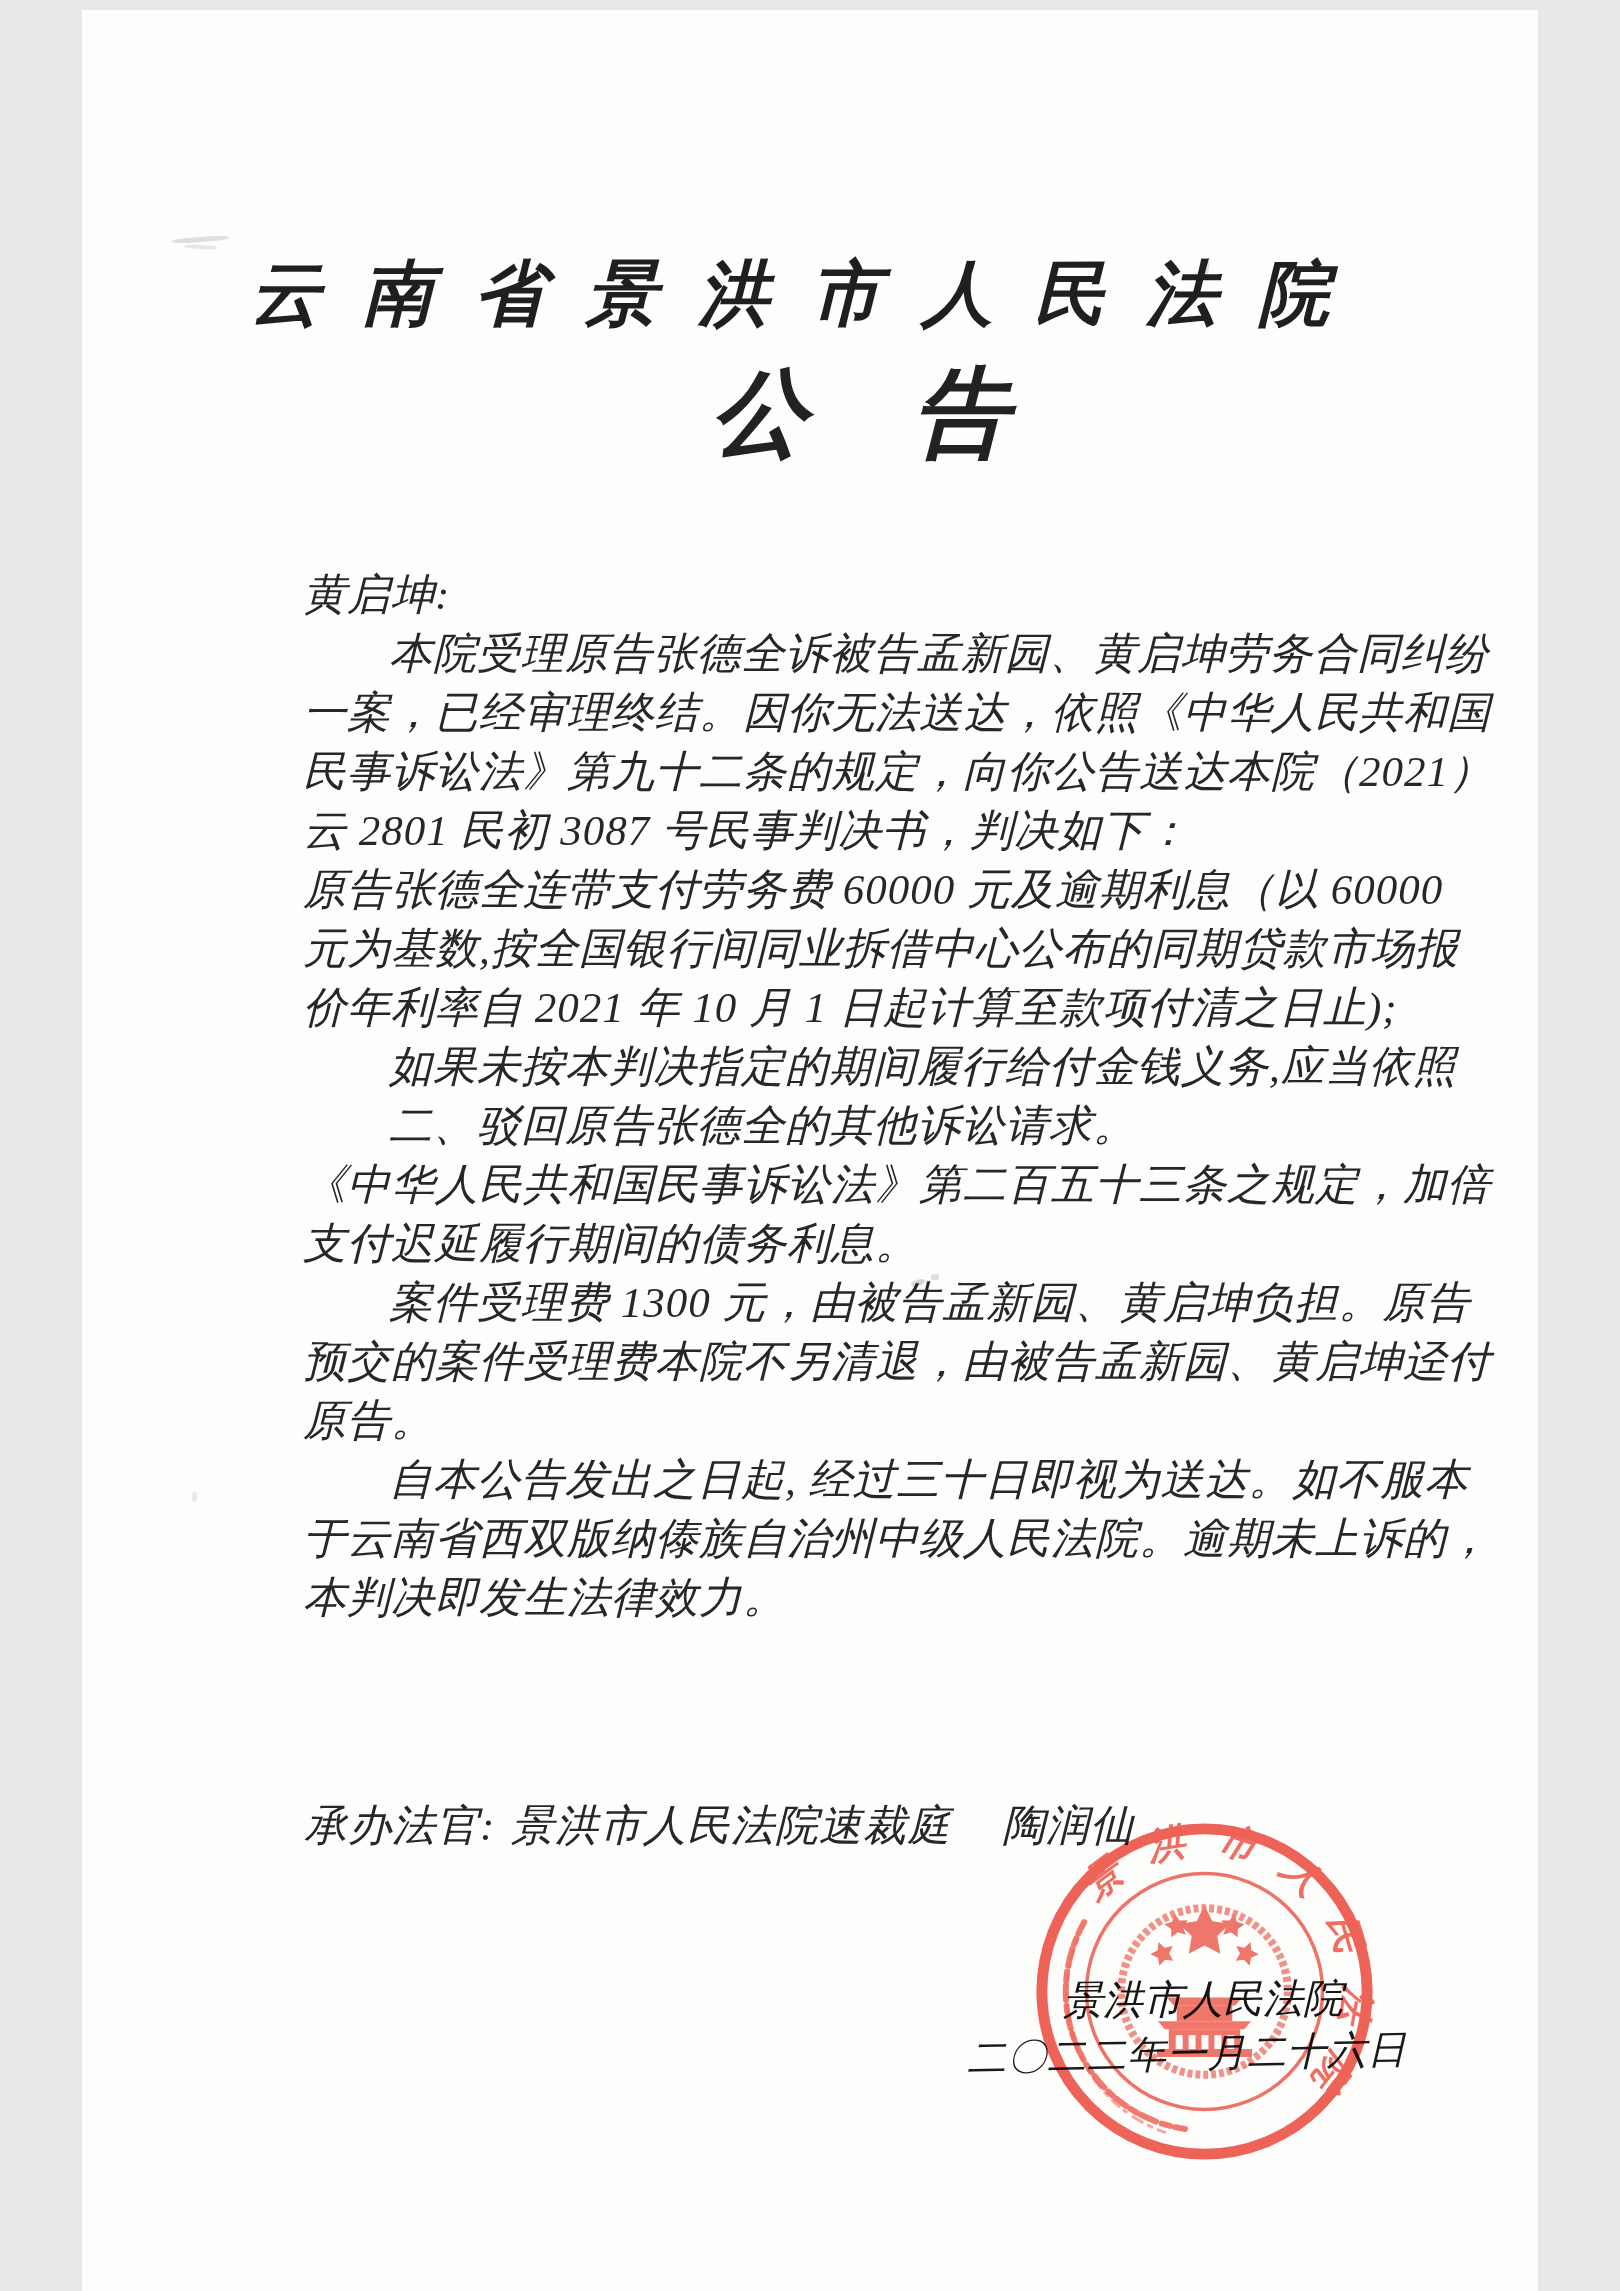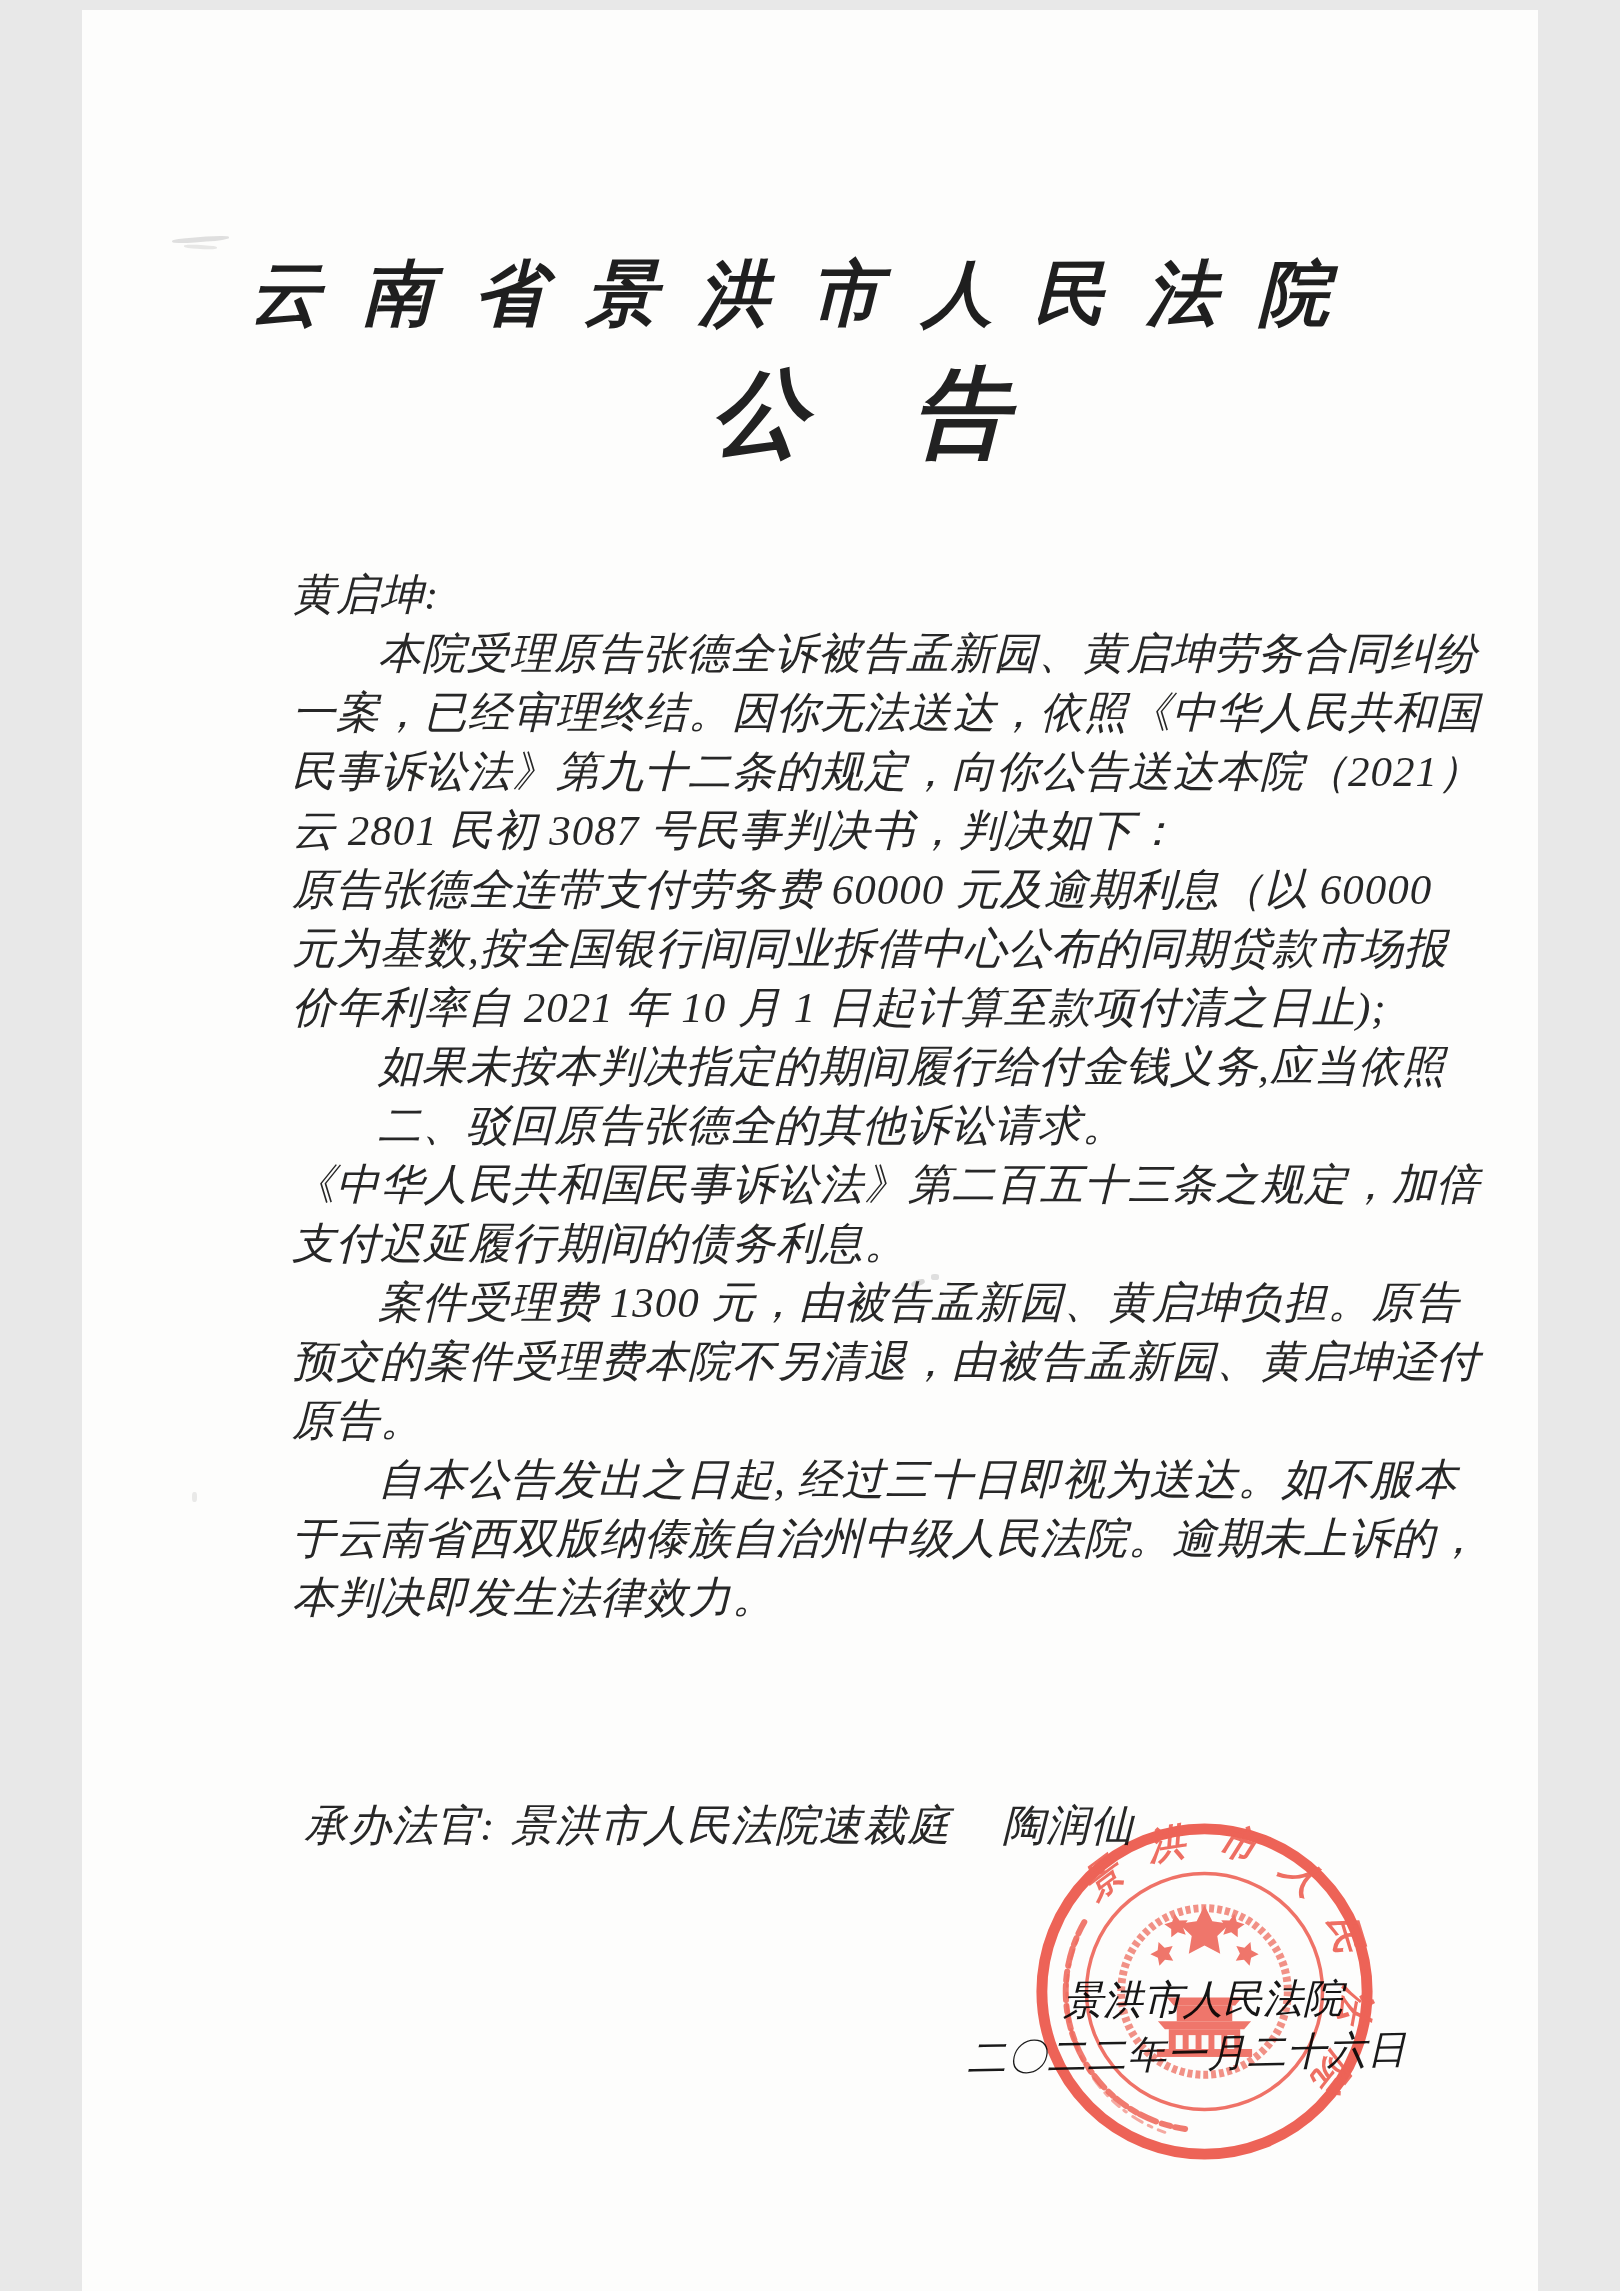--- a/index.html
+++ b/index.html
@@ -29,21 +29,21 @@
     text-align:center;
     transform:translateX(103px);
     font-weight:700;
     font-size:96px;line-height:110px;
     letter-spacing:106px;
     color:#222;
     white-space:nowrap;
   }
   
   .body-block{
-    position:absolute;top:555px;left:210px;width:1196px;
+    position:absolute;top:555px;left:221px;width:1196px;
     font-size:43px;line-height:59px;
     letter-spacing:1px;
     color:#272727;
   }
   .body-line{height:59px;white-space:nowrap;}
   .indent{text-indent:86px;}
   .judge-line{
     position:absolute;top:1786px;left:222px;
     font-size:43px;line-height:59px;letter-spacing:1px;
     white-space:nowrap;color:#272727;

